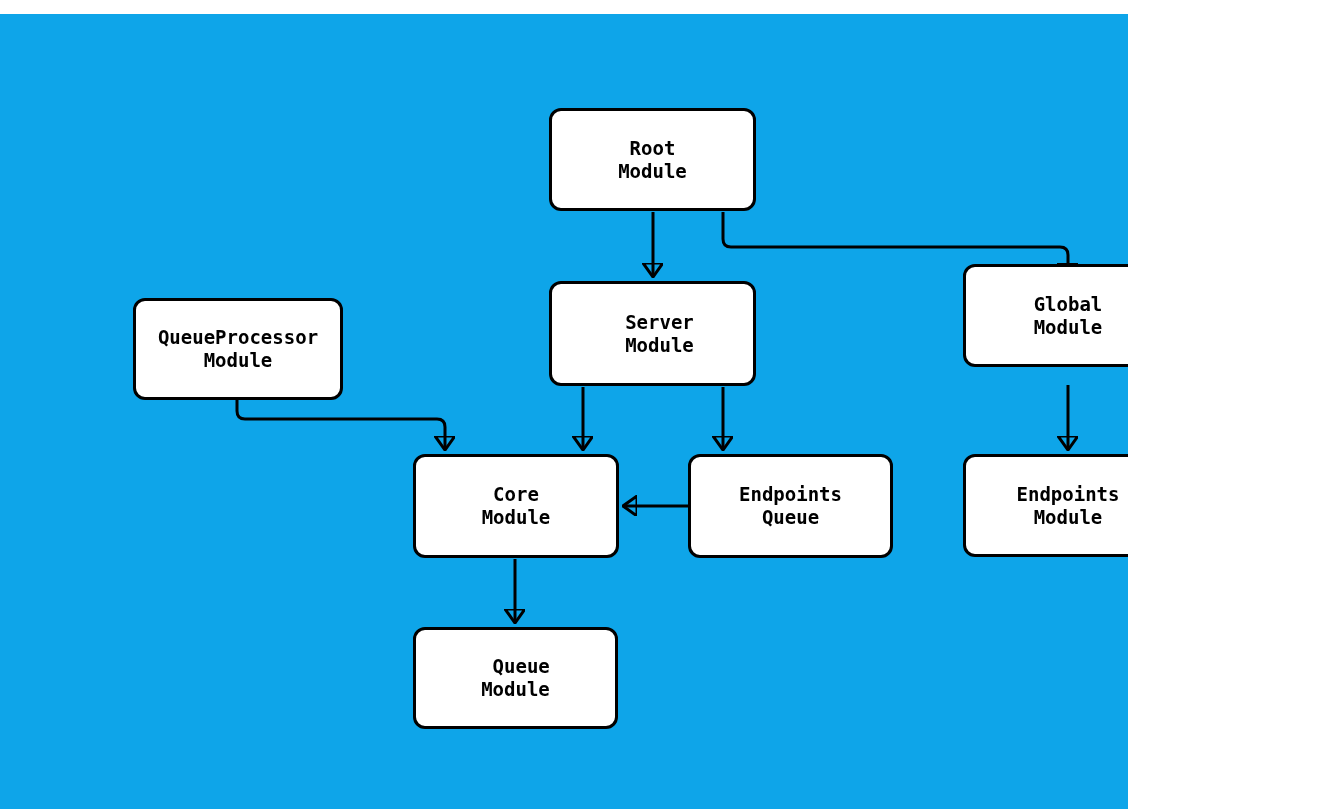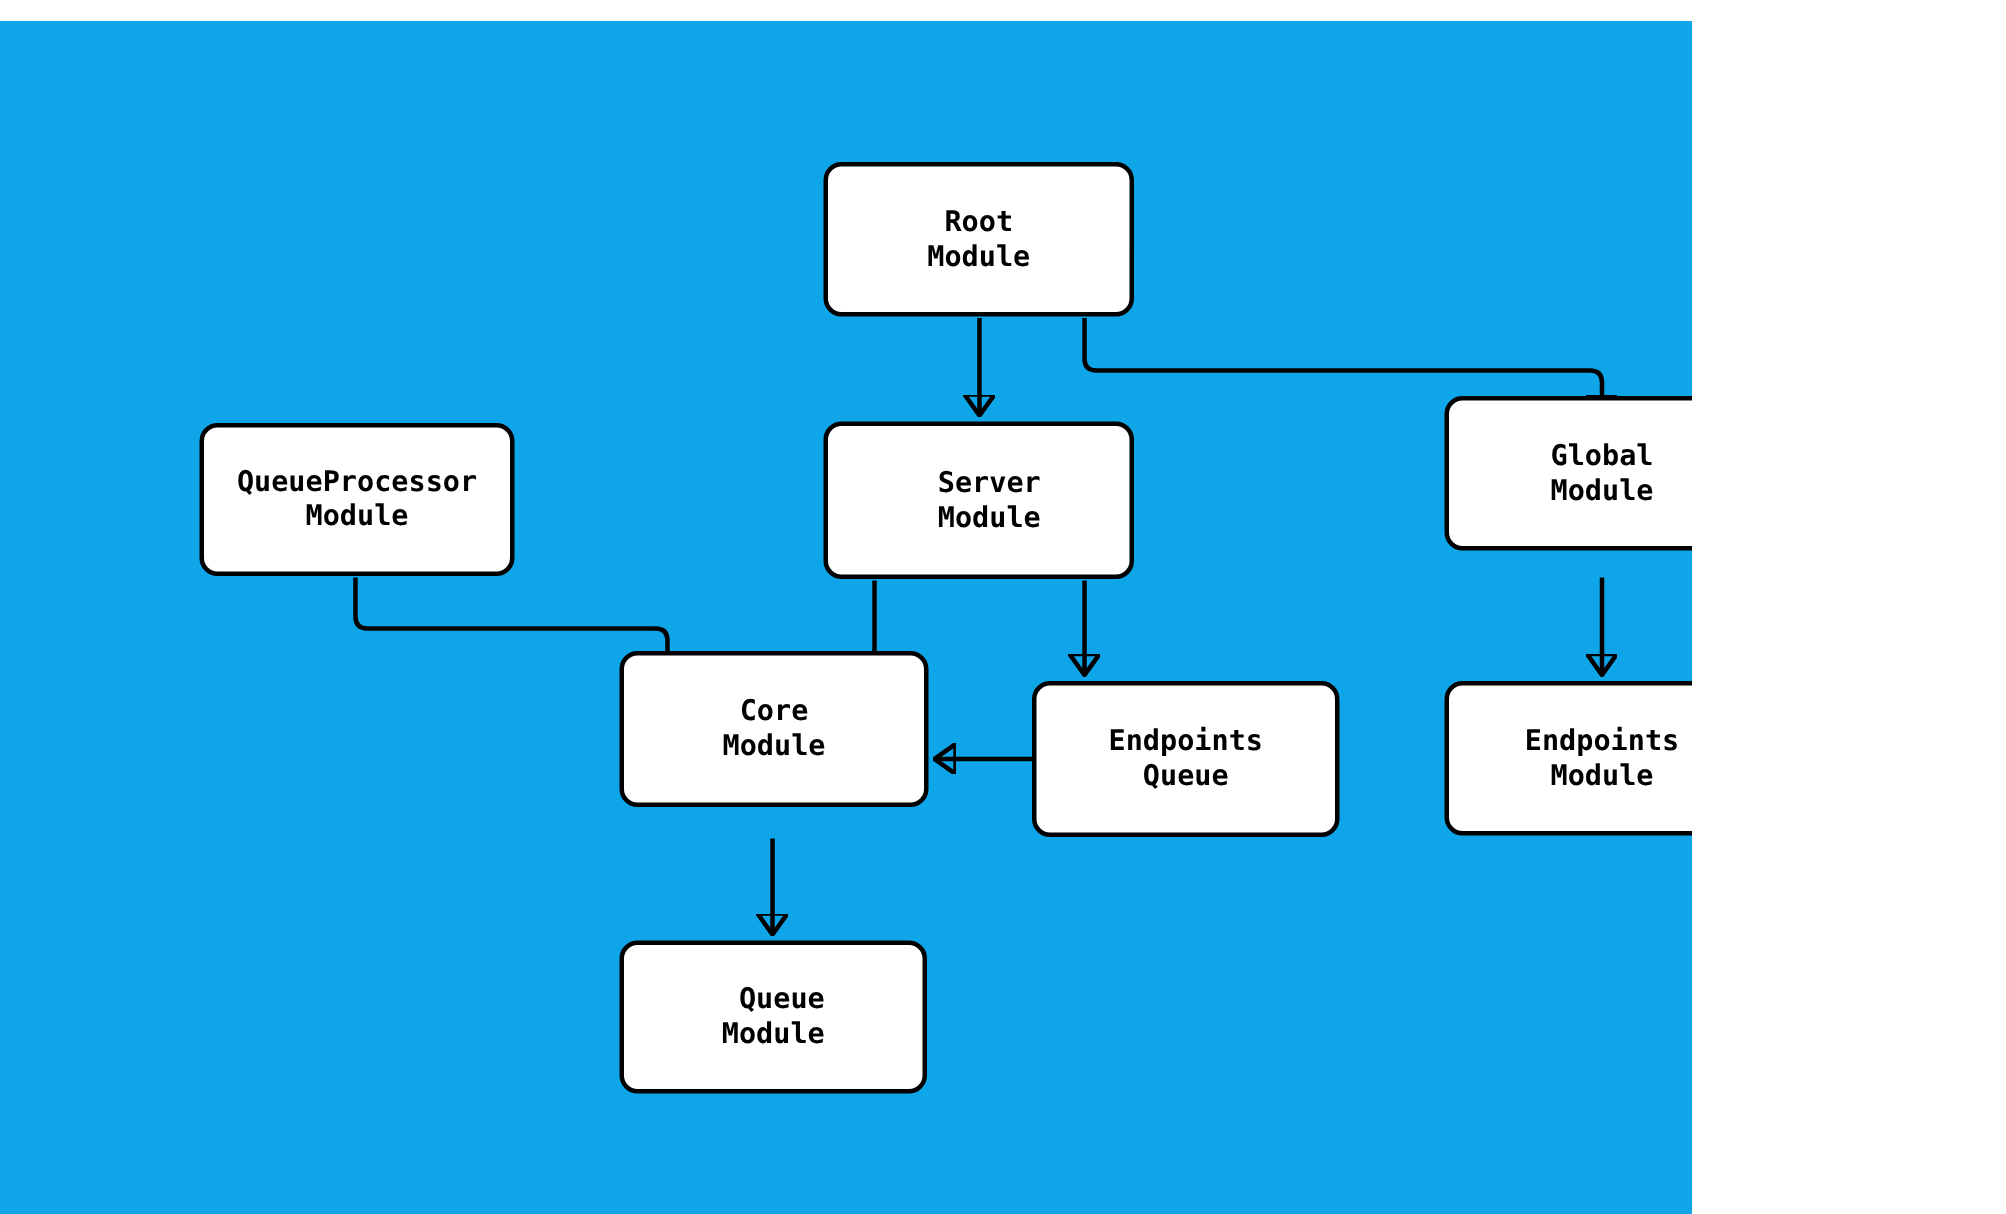--- a/index.html
+++ b/index.html
@@ -42,24 +42,24 @@
   }
   .node .label {
     font-size: 19px;
     font-weight: bold;
     line-height: 23px;
     color: #000000;
     white-space: pre-line;
   }
   
   .n-root          { left: 549px; top:  94px; width: 207px; height: 103px; }
-  .n-queueproc     { left: 133px; top: 268px; width: 210px; height: 102px; }
+  .n-queueproc     { left: 133px; top: 284px; width: 210px; height: 102px; }
   .n-server        { left: 549px; top: 267px; width: 207px; height: 105px; padding-left: 14px; }
   .n-global        { left: 963px; top: 250px; width: 210px; height: 103px; }
-  .n-core          { left: 413px; top: 420px; width: 206px; height: 104px; }
+  .n-core          { left: 413px; top: 440px; width: 206px; height: 104px; }
   .n-endpoints     { left: 688px; top: 440px; width: 205px; height: 104px; }
   .n-repository    { left: 963px; top: 440px; width: 210px; height: 103px; }
   .n-queue         { left: 413px; top: 613px; width: 205px; height: 102px; text-align: right; }
 </style>
 </head>
 <body>
 
 <div class="canvas">
 
   <svg class="edge-layer" width="1337" height="809" viewBox="0 0 1337 809" xmlns="http://www.w3.org/2000/svg">

